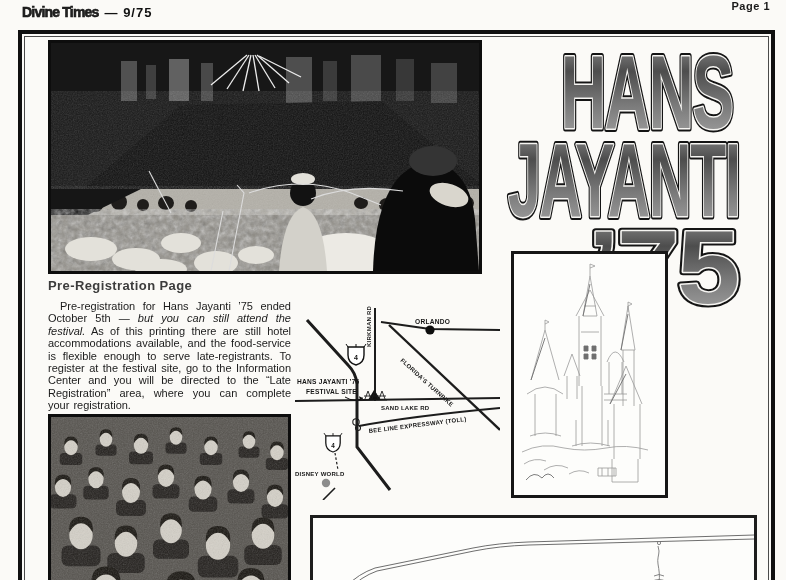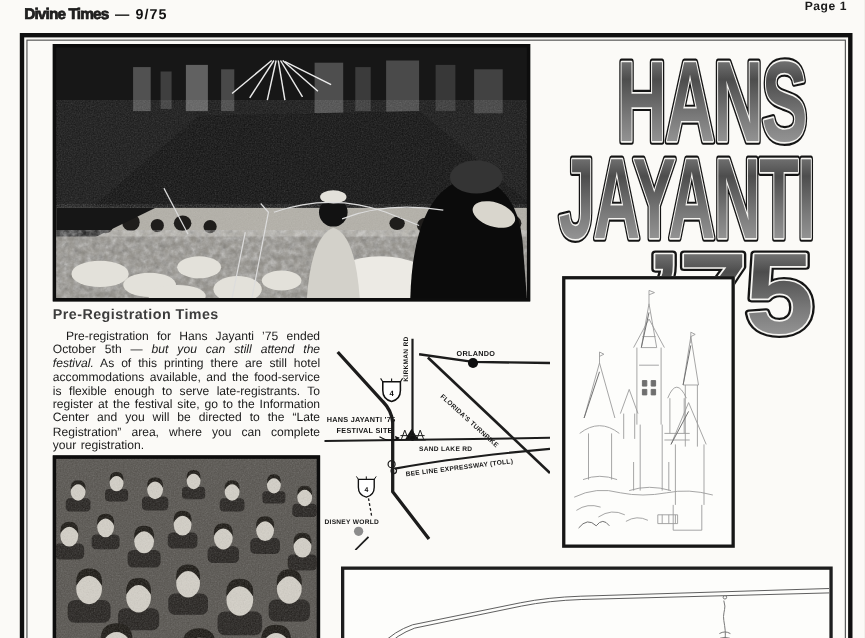--- a/index.html
+++ b/index.html
@@ -180,21 +180,21 @@
         <use href="#tl3"></use>
       </g>
     <g class="fill-steel">
         <use href="#tl1"></use>
         <use href="#tl2"></use>
         <use href="#tl3"></use>
       </g>
   </svg>
 
   <div class="abs article">
-    <h2>Pre-Registration Times</h2>
+    <h2>Pre-Registration Page</h2>
     <p><span>Pre-registration for Hans Jayanti ’75 ended October 5th — </span><i>but you can still attend the festival.</i><span> As of this printing there are still hotel accommodations available, and the food-service is flexible enough to serve late-registrants. To register at the festival site, go to the Information Center and you will be directed to the “Late Registration” area, where you can complete your registration.</span></p>
   </div>
 
   <svg class="abs map-svg" viewBox="0 0 207 200">
 
     <path class="road" stroke-width="2.2" d="M88,22 L137,29 L207,30"></path>
     <path class="road" stroke-width="2" d="M82,8 L82,101"></path>
     <path class="road" stroke-width="2.4" d="M96,25 L207,130"></path>
     <path class="road" stroke-width="1.8" d="M2,101 L207,98"></path>
     <path class="road" stroke-width="3" d="M14,20 L55,65 Q63,73 64,84 L64,147 L97,190"></path>

